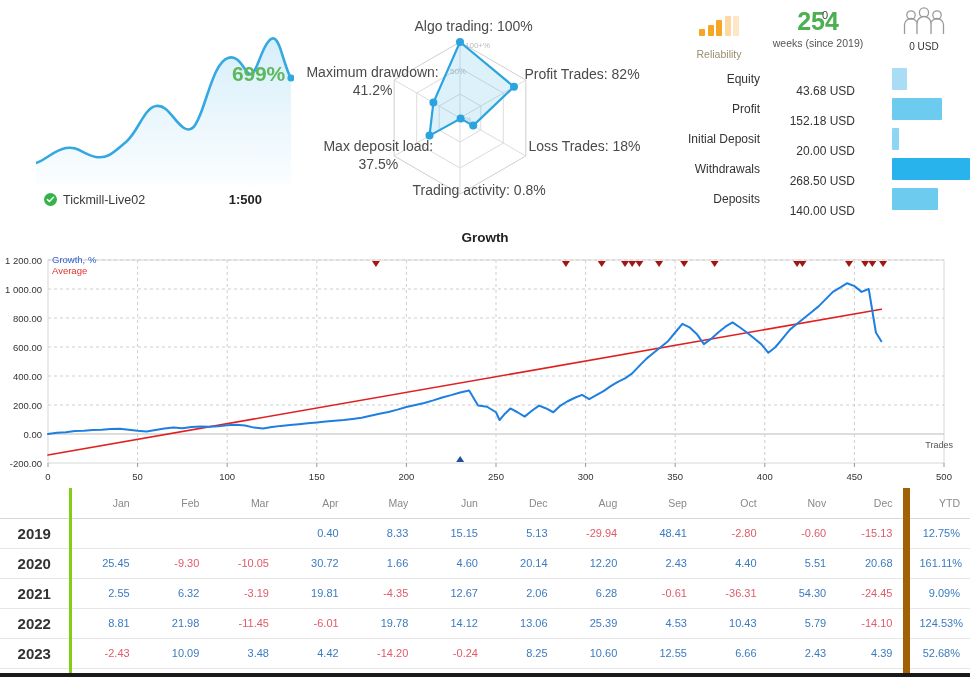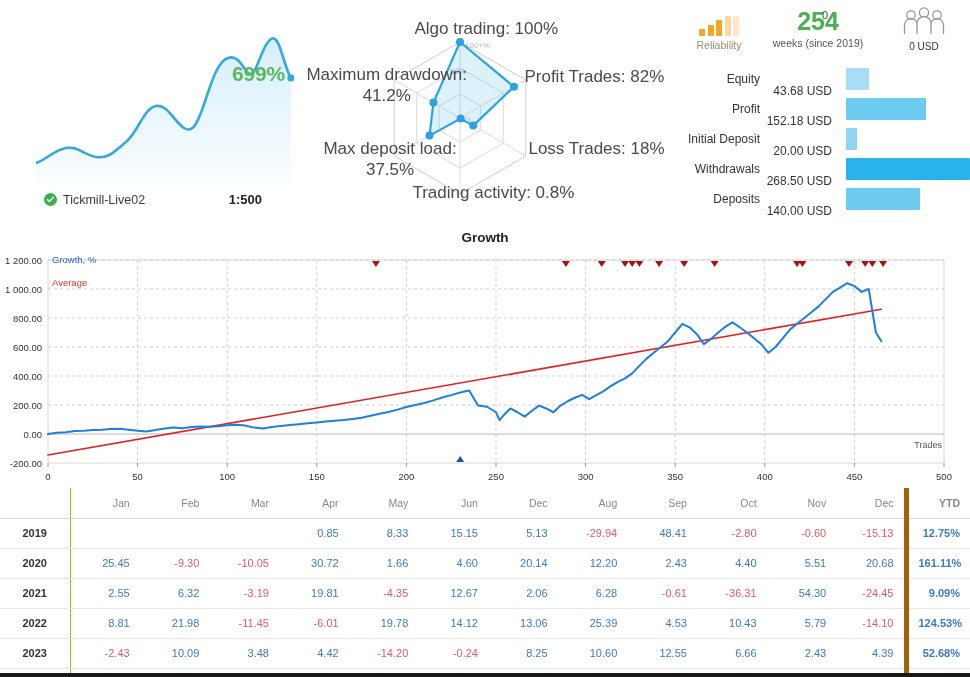--- a/index.html
+++ b/index.html
@@ -33,85 +33,85 @@
     margin-right:6px; flex:0 0 auto;
   }
   .check-badge svg { display:block; }
   .broker-name { color:#3a3a3a; }
   .leverage { margin-left:auto; font-weight:bold; font-size:13px; color:#222; margin-right:32px; }
 
   
   .radar-card { width:405px; position:relative; }
   .radar-card svg { position:absolute; left:0; top:0; }
   .radar-lbl {
-    position:absolute; font-size:17px; color:#4a4a4a; line-height:1.25;
+    position:absolute; font-size:14px; color:#4a4a4a; line-height:1.25;
     white-space:nowrap; text-align:center;
   }
   #lbl-algo   { left:118px; top:18px; }
   #lbl-profit { left:228px; top:66px; text-align:left; }
   #lbl-loss   { left:232px; top:138px; text-align:left; }
   #lbl-activity { left:116px; top:182px; }
   #lbl-deposit  { left:27px;  top:138px; text-align:center; }
   #lbl-drawdown { left:10px;  top:64px;  text-align:center; }
 
   
   .stats-card { width:290px; position:relative; }
   .stat-top { display:flex; height:58px; padding-top:6px; }
   .rel-block { width:78px; text-align:center; padding-top:10px; }
   .rel-bars { display:flex; align-items:flex-end; justify-content:center; gap:2.5px; height:20px; }
   .rel-bars i { display:block; width:6px; border-radius:1px; }
-  .rel-cap { font-size:10.5px; color:#9a8f72; margin-top:3px; }
+  .rel-cap { font-size:10.5px; color:#9a8f72; margin-top:12px; }
   .weeks-block { width:120px; text-align:center; padding-top:2px; }
   .weeks-num { font-size:25px; font-weight:bold; color:#4caf50; line-height:1.1; }
   .weeks-cap { font-size:10.5px; color:#555; margin-top:1px; }
   .subs-block { width:92px; text-align:center; padding-top:1px; }
   .subs-icon { height:32px; position:relative; }
   .subs-count {
     position:absolute; left:0; right:0; top:9px;
     font-size:11px; color:#444; text-align:center;
   }
   .subs-cap { font-size:10px; color:#333; margin-top:2px; }
 
   .stat-rows { padding-top:6px; }
-  .stat-row { display:flex; align-items:center; height:30px; }
+  .stat-row { display:flex; align-items:center; height:30px;gap:23px; }
   .stat-label { width:80px; text-align:right; font-size:12px; color:#333; }
   .stat-value { width:78px; text-align:right; font-size:12px; color:#333; padding-right:6px;margin-top:23px; }
   .stat-barwrap { flex:1; height:30px; display:flex; align-items:center; padding-left:8px; }
   .stat-bar { height:22px; border-radius:1px; }
 
   
   .growth-title {
     text-align:center; font-size:13.5px; font-weight:bold; color:#222;
     height:20px; line-height:20px;
   }
   .chart-area { position:relative; width:970px; height:240px; }
   .chart-area svg { position:absolute; left:0; top:0; }
   .legend {
     position:absolute; left:52px; top:6px; font-size:9.5px; line-height:11px;
   }
   .legend .g { color:#2f5fd0; }
-  .legend .a { color:#e03030;margin-top:12px; }
-  .x-title { position:absolute; right:28px; top:192px; font-size:9px; color:#555; }
+  .legend .a { color:#e03030; }
+  .x-title { position:absolute; right:17px; top:192px; font-size:9px; color:#555; }
 
   
   table.monthly {
     width:970px; border-collapse:collapse;
     font-size:11px; color:#3b6fa8; table-layout:fixed;
   }
   table.monthly th, table.monthly td {
     text-align:right; padding:0 10px; height:30px; border-bottom:1px solid #e6e6e6;
     font-weight:normal; vertical-align:middle;
   }
   table.monthly th { color:#888; font-size:10.5px; border-bottom:1px solid #d8d8d8; }
   table.monthly .yearcell {
-    text-align:center; font-weight:bold; color:#333; font-size:11px;
-    border-right:1px solid #84cc16; width:70px;
+    text-align:center; font-weight:bold; color:#333; font-size:15px;
+    border-right:3px solid #84cc16; width:70px;
   }
   table.monthly .ytd {
-    font-weight:bold; border-left:5px solid #a16207; width:64px;
+    font-weight:normal; border-left:7px solid #a16207; width:64px;
   }
   .neg { color:#e05a6a; }
   .pos { color:#3b7bbf; }
   .bottom-rule { height:4px; background:#1a1a1a; width:970px; position:absolute; bottom:0; left:0; }
 </style>
 </head>
 <body>
 
 <div class="top-panel">
 
@@ -352,21 +352,21 @@
         <th>Dec</th>
         <th class="ytd">YTD</th>
       </tr>
     </thead>
   <tbody id="tbl-body">
       <tr>
         <td class="yearcell">2019</td>
         <td class=""></td>
         <td class=""></td>
         <td class=""></td>
-        <td class="pos">0.85</td>
+        <td class="pos">0.40</td>
         <td class="pos">8.33</td>
         <td class="pos">15.15</td>
         <td class="pos">5.13</td>
         <td class="neg">-29.94</td>
         <td class="pos">48.41</td>
         <td class="neg">-2.80</td>
         <td class="neg">-0.60</td>
         <td class="neg">-15.13</td>
         <td class="ytd pos">12.75%</td>
       </tr>

